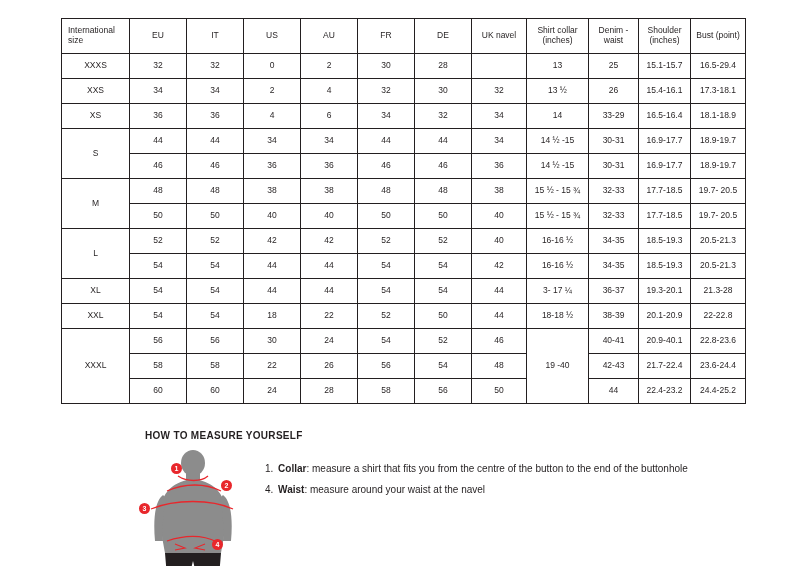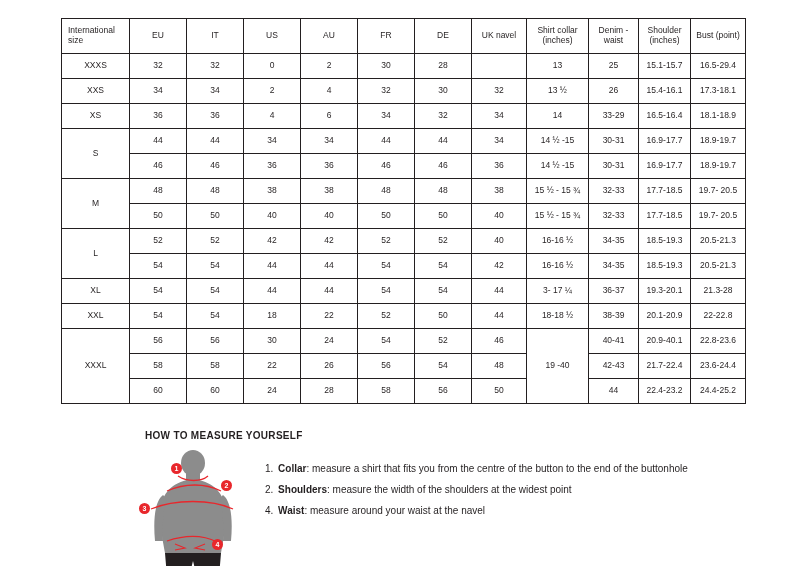--- a/index.html
+++ b/index.html
@@ -363,17 +363,16 @@
         <path d="M30 95 L40 99 L30 101" fill="none" stroke="#e8272c" stroke-width="1.1"></path>
         <path d="M60 95 L50 99 L60 101" fill="none" stroke="#e8272c" stroke-width="1.1"></path>
       </svg>
       <div class="marker" id="m1">1</div>
       <div class="marker" id="m2">2</div>
       <div class="marker" id="m3">3</div>
       <div class="marker" id="m4">4</div>
     </div>
     <ul id="measure-list">
         <li><span class="num">1.</span><span class="lbl"> Collar</span><span>: measure a shirt that fits you from the centre of the button to the end of the buttonhole</span></li>
-        <li><span class="num">2.</span><span class="lbl"> Shoulders</span><span>: measure the width of the shoulders at the widest point</span></li>
         <li><span class="num">4.</span><span class="lbl"> Waist</span><span>: measure around your waist at the navel</span></li>
       </ul>
   </div>
 </div>
 
 </body></html>

